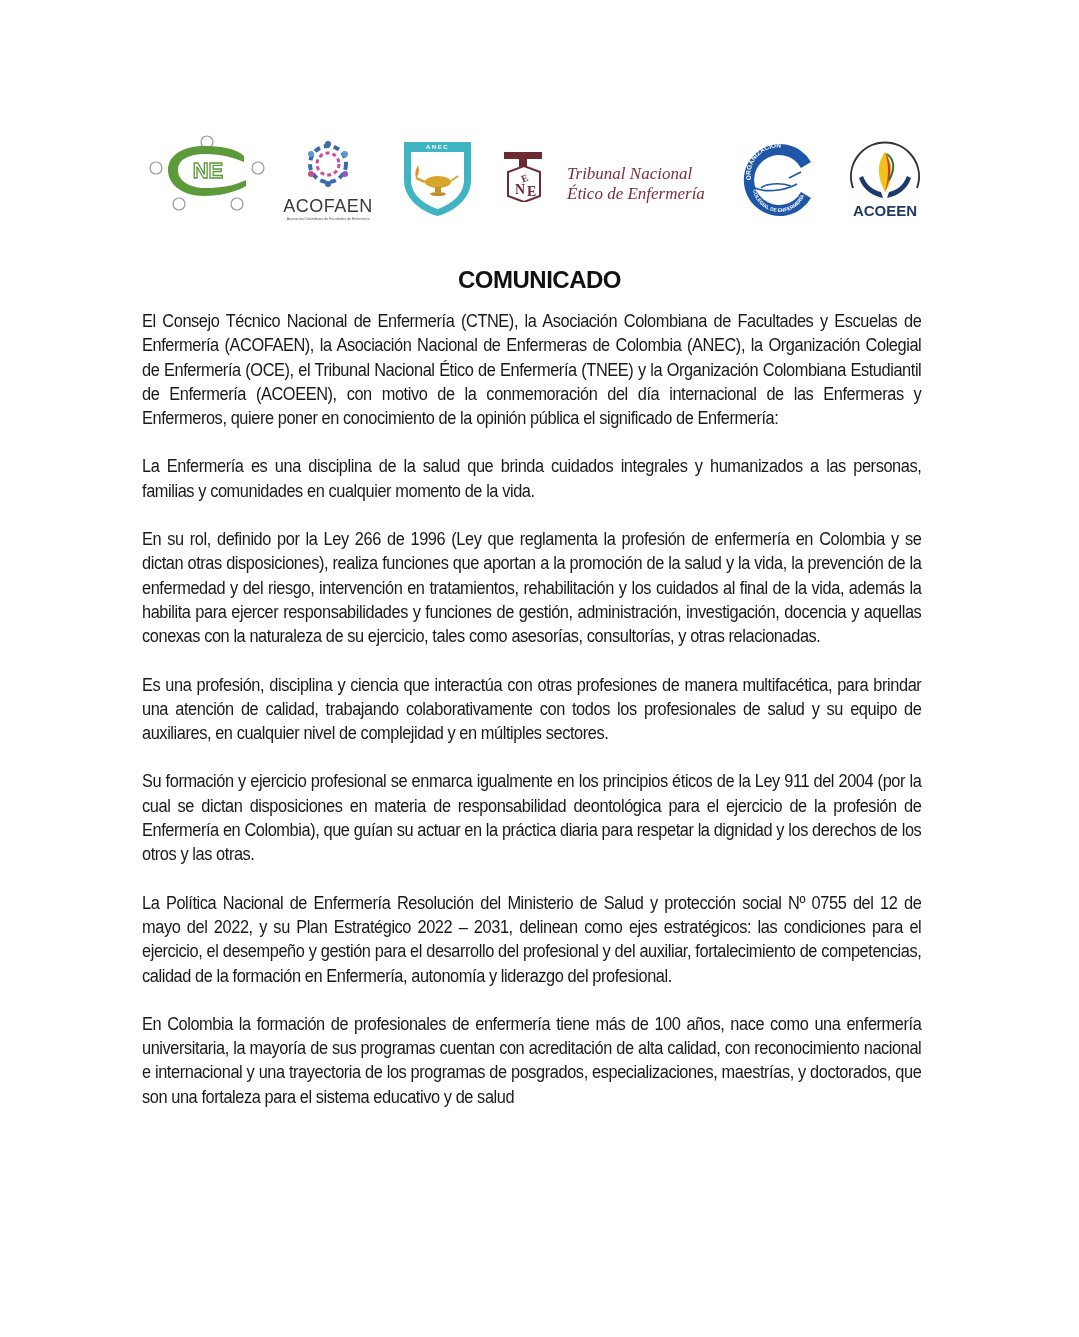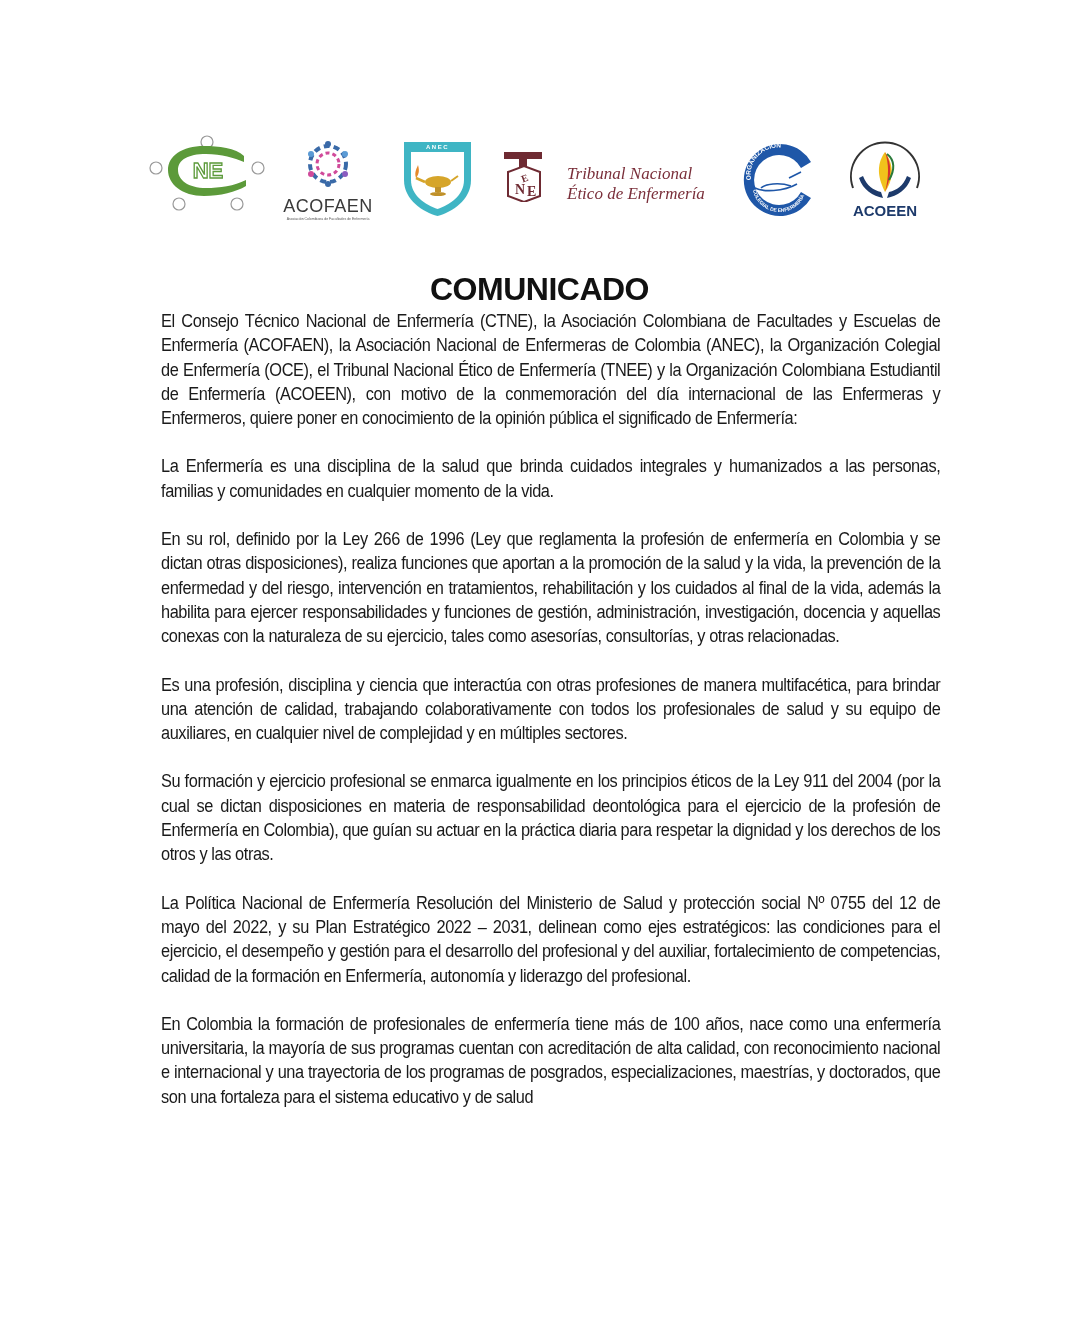--- a/index.html
+++ b/index.html
@@ -6,22 +6,22 @@
     body { width: 1079px; height: 1337px; position: relative; overflow: hidden; font-family: "Liberation Sans", sans-serif; color: #1a1a1a; }
     .logos { position: absolute; top: 128px; left: 145px; width: 790px; height: 100px; }
     .logo { position: absolute; }
     .ctne { left: 3px; top: 6px; width: 118px; height: 80px; }
     .acofaen { left: 138px; top: 8px; width: 90px; height: 86px; }
     .anec { left: 255px; top: 10px; width: 75px; height: 80px; }
     .tnee-mark { left: 357px; top: 22px; width: 42px; height: 52px; }
     .tnee-text { left: 422px; top: 36px; width: 170px; font-family: "Liberation Serif", serif; font-style: italic; color: #7a2f3a; font-size: 17px; line-height: 20px; }
     .oce { left: 592px; top: 12px; width: 82px; height: 80px; }
     .acoeen { left: 700px; top: 2px; width: 80px; height: 92px; }
-    .title { position: absolute; top: 250px; left: 0; width: 1079px; text-align: center; font-weight: bold; font-size: 32px; letter-spacing: -0.5px; color: #111; }
-    .body-text { position: absolute; top: 309px; left: 161px; width: 780px; }
+    .title { position: absolute; top: 250px; left: 0; width: 1079px; text-align: center; font-weight: bold; font-size: 24px; letter-spacing: -0.5px; color: #111; }
+    .body-text { position: absolute; top: 309px; left: 142px; width: 780px; }
     .para { font-size: 17.6px; line-height: 24.3px; text-align: justify; margin: 0 0 24px 0; letter-spacing: -0.45px; transform: scaleX(0.93); transform-origin: left top; width: 838px; }
   </style>
 </head>
 <body>
 
 <div class="logos">
 
   <svg class="logo ctne" viewBox="0 0 118 80">
     <circle cx="59" cy="8" r="6" fill="none" stroke="#999" stroke-width="1.2"></circle>
     <circle cx="8" cy="34" r="6" fill="none" stroke="#999" stroke-width="1.2"></circle>

